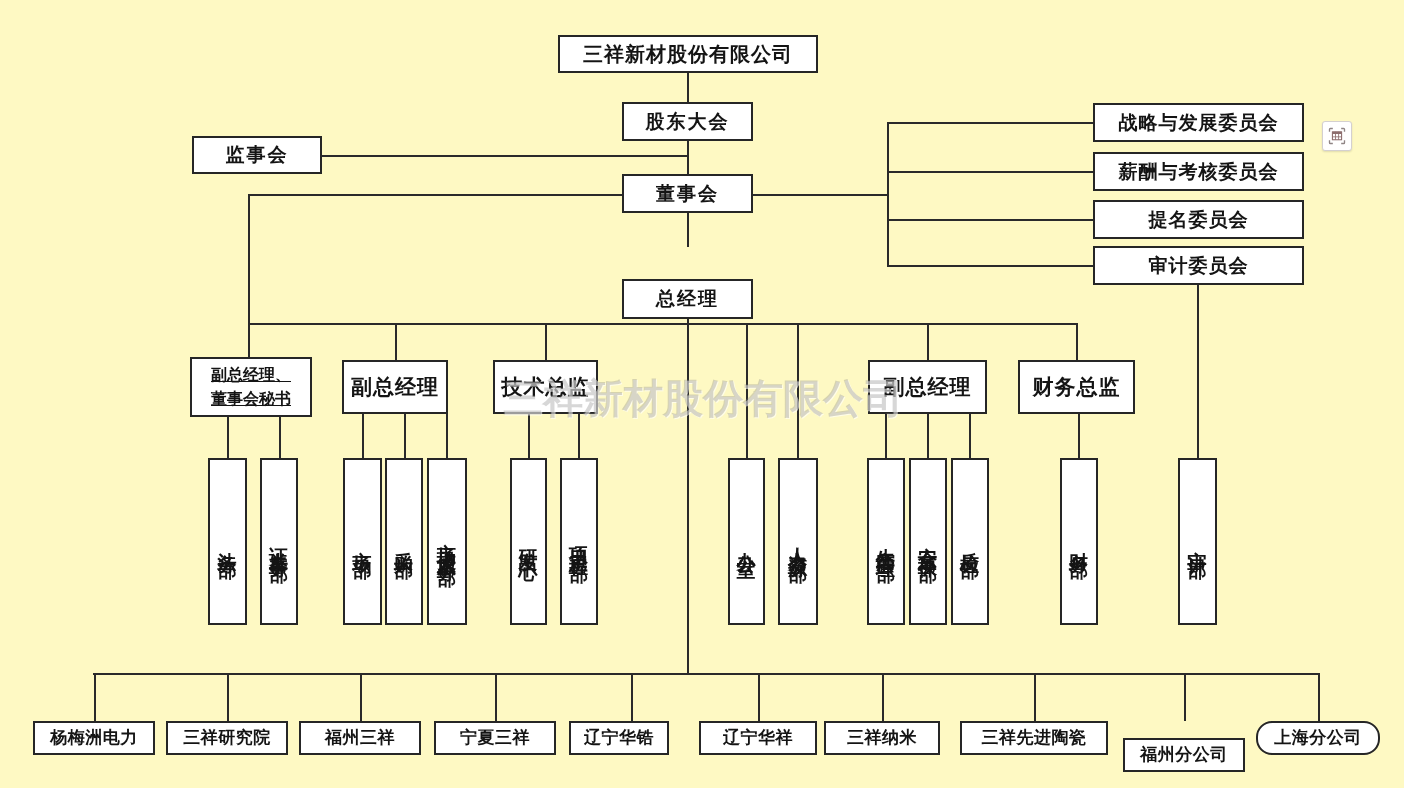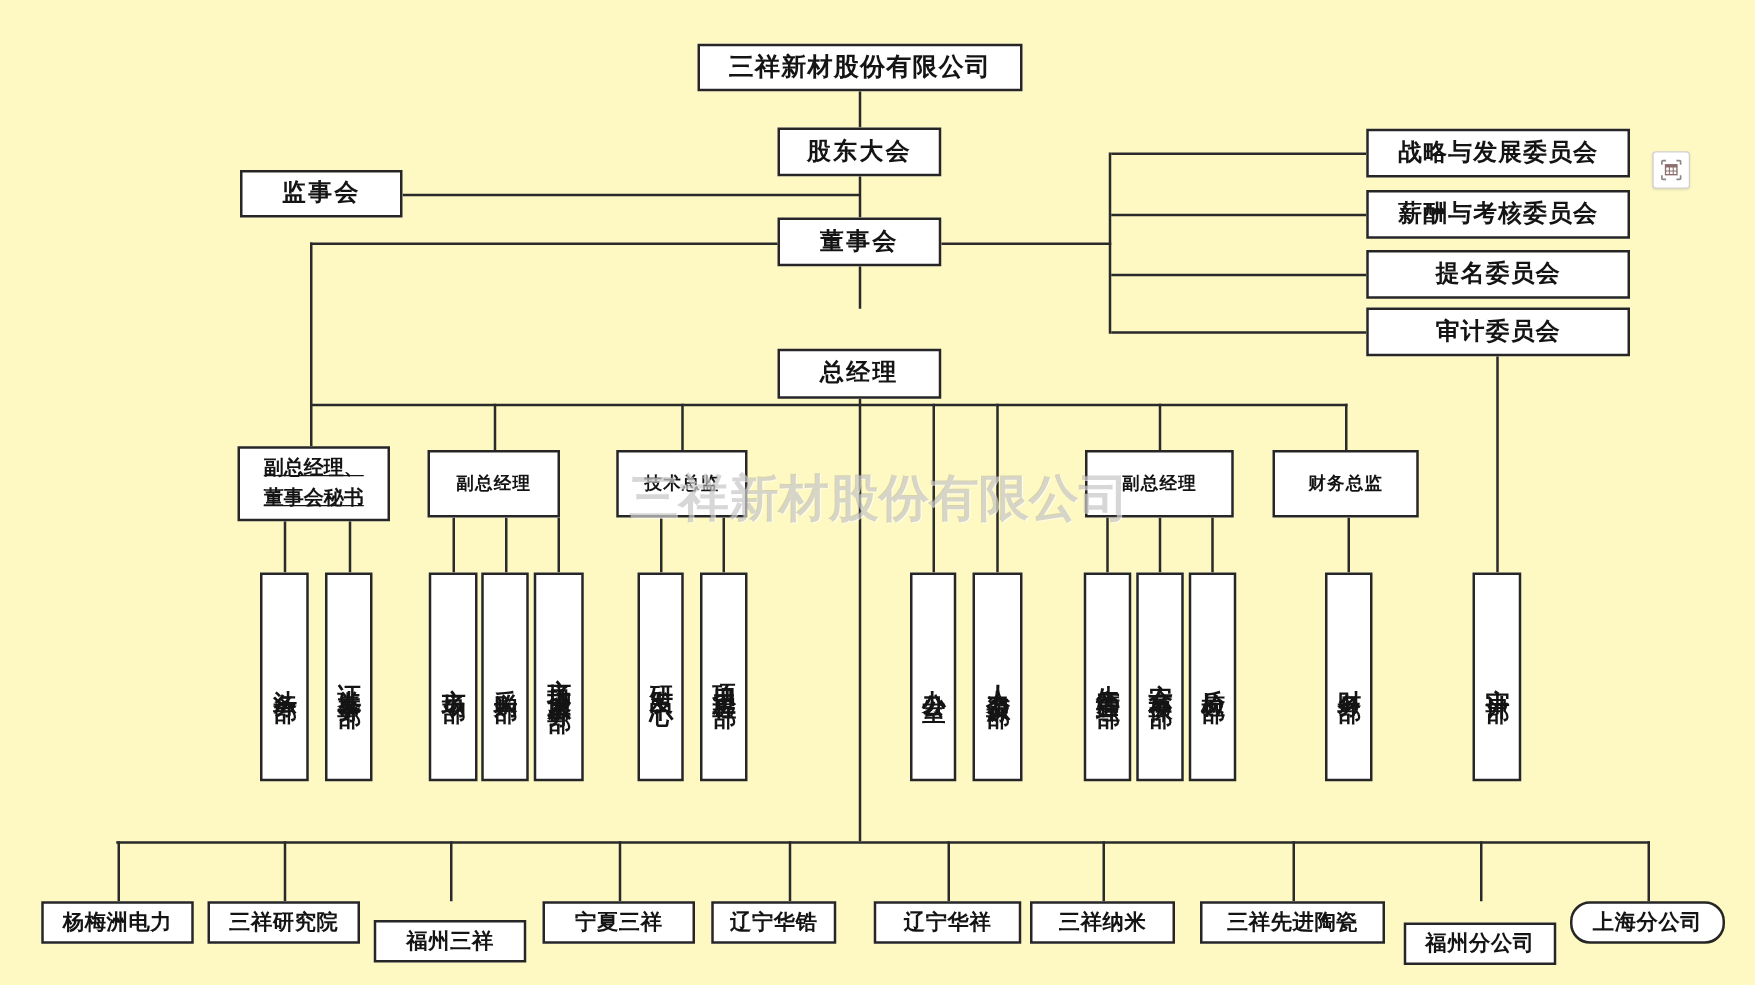--- a/index.html
+++ b/index.html
@@ -9,21 +9,21 @@
   }
   .box{
     position:absolute;background:#ffffff;border:2px solid #262626;box-sizing:border-box;
     display:flex;align-items:center;justify-content:center;text-align:center;
     font-weight:700;z-index:10;line-height:1.25;
   }
   .line{position:absolute;background:#2a2a2a;z-index:1;}
   .lvl-top{font-size:20px;letter-spacing:1px;}
   .lvl-main{font-size:19px;letter-spacing:2px;}
   .committee{font-size:19px;letter-spacing:1px;}
-  .manager{font-size:14px;letter-spacing:1px;}
+  .manager{font-size:21px;letter-spacing:1px;}
   .manager-2line{font-size:16px;letter-spacing:0;text-decoration:underline;}
   .manager-2line .inner{width:92px;line-height:1.5;word-break:break-all;}
   .dept{font-size:19px;}
   .dept .vtext{writing-mode:vertical-rl;text-orientation:upright;letter-spacing:4px;line-height:1;}
   .subsidiary{font-size:17px;letter-spacing:0.5px;}
   #watermark{
     position:absolute;left:503px;top:371px;z-index:60;font-size:40px;font-weight:700;
     letter-spacing:0;color:rgba(130,130,130,0.32);white-space:nowrap;pointer-events:none;
     text-shadow:1px 1px 0 rgba(255,255,255,0.6);
   }
@@ -128,21 +128,21 @@
       </div>
       <div class="box dept" style="left: 1178px; top: 458px; width: 39px; height: 167px;">
         <span class="vtext">审计部</span>
       </div>
       <div class="box subsidiary" style="left: 33px; top: 721px; width: 122px; height: 34px;">
         <span>杨梅洲电力</span>
       </div>
       <div class="box subsidiary" style="left: 166px; top: 721px; width: 122px; height: 34px;">
         <span>三祥研究院</span>
       </div>
-      <div class="box subsidiary" style="left: 299px; top: 721px; width: 122px; height: 34px; margin-top: 15px;">
+      <div class="box subsidiary" style="left: 299px; top: 721px; width: 122px; height: 34px;">
         <span>福州三祥</span>
       </div>
       <div class="box subsidiary" style="left: 434px; top: 721px; width: 122px; height: 34px;">
         <span>宁夏三祥</span>
       </div>
       <div class="box subsidiary" style="left: 569px; top: 721px; width: 100px; height: 34px;">
         <span>辽宁华锆</span>
       </div>
       <div class="box subsidiary" style="left: 699px; top: 721px; width: 118px; height: 34px;">
         <span>辽宁华祥</span>

